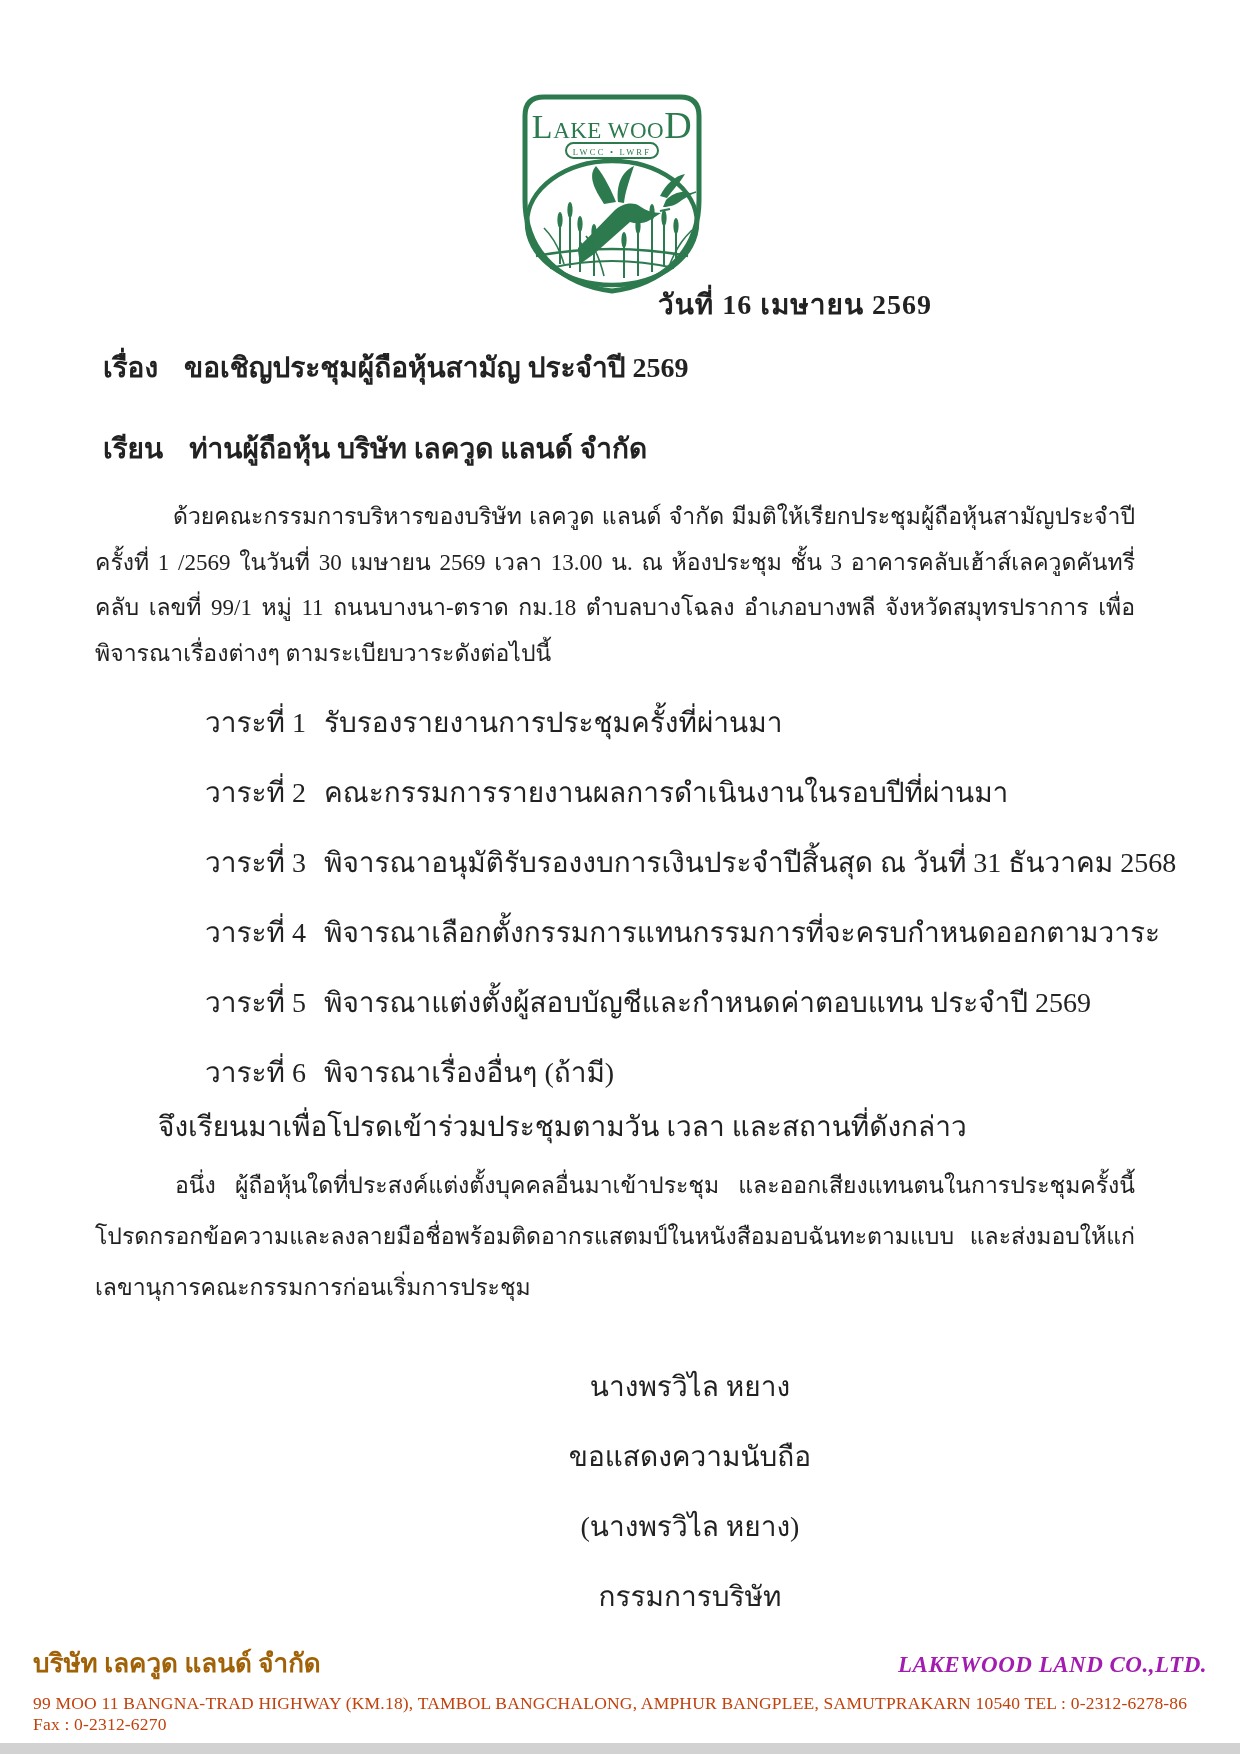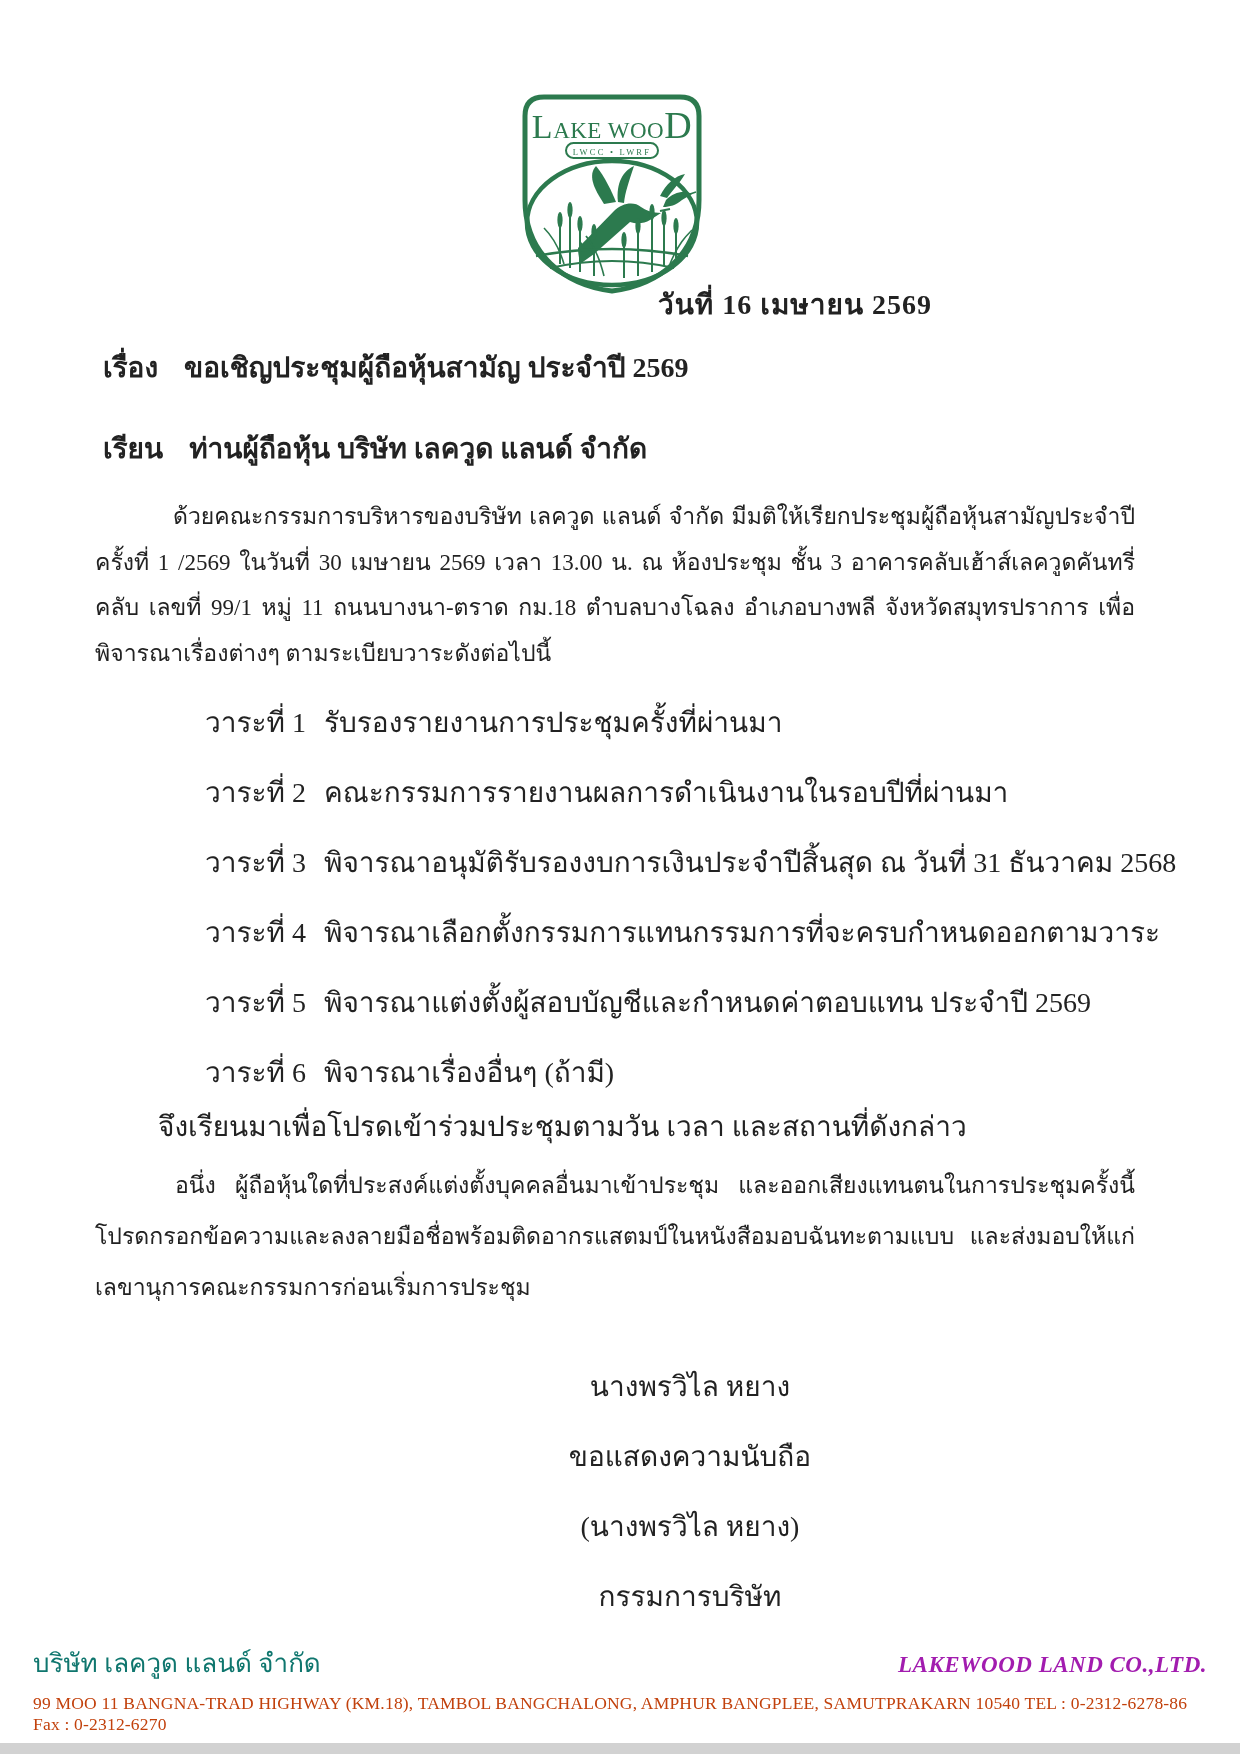--- a/index.html
+++ b/index.html
@@ -33,21 +33,21 @@
   .agenda { position: absolute; top: 700px; left: 205px; }
   .agenda-row { display: flex; gap: 18px; line-height: 45px; margin-bottom: 25px; font-size: 28px; }
 
   .invite-line { position: absolute; top: 1104px; left: 158px; font-size: 28px; }
 
   .sig-block { position: absolute; top: 1352px; left: 410px; width: 560px; text-align: center; }
   .sig-block div { line-height: 70px; font-size: 28px; }
 
   .footer { position: absolute; left: 33px; right: 33px; top: 1642px; }
   .footer-row1 { display: flex; justify-content: space-between; align-items: baseline; }
-  .footer-co-th { color: #0f766e; font-size: 26px; font-weight: normal; }
+  .footer-co-th { color: #a16207; font-size: 26px; font-weight: bold; }
   .footer-co-en { color: #a21caf; font-size: 23px; font-weight: bold; letter-spacing: 0.5px; font-style: italic; }
   .footer-address { color: #c2410c; font-size: 17.5px; margin-top: 10px; letter-spacing: 0.2px; }
 
   .scan-strip { position: absolute; left: 0; right: 0; bottom: 0; height: 11px; background: #d2d2d2; }
 
   svg .green-stroke { stroke: #2c7a4e; fill: none; }
   svg .green-fill { fill: #2c7a4e; }
   .logo-title { font-family: "Liberation Serif", serif; fill: #2c7a4e; letter-spacing: 0.5px; }
   .logo-badge-text { font-family: "Liberation Serif", serif; fill: #2c7a4e; font-size: 8.5px; letter-spacing: 2.2px; }
 </style>

